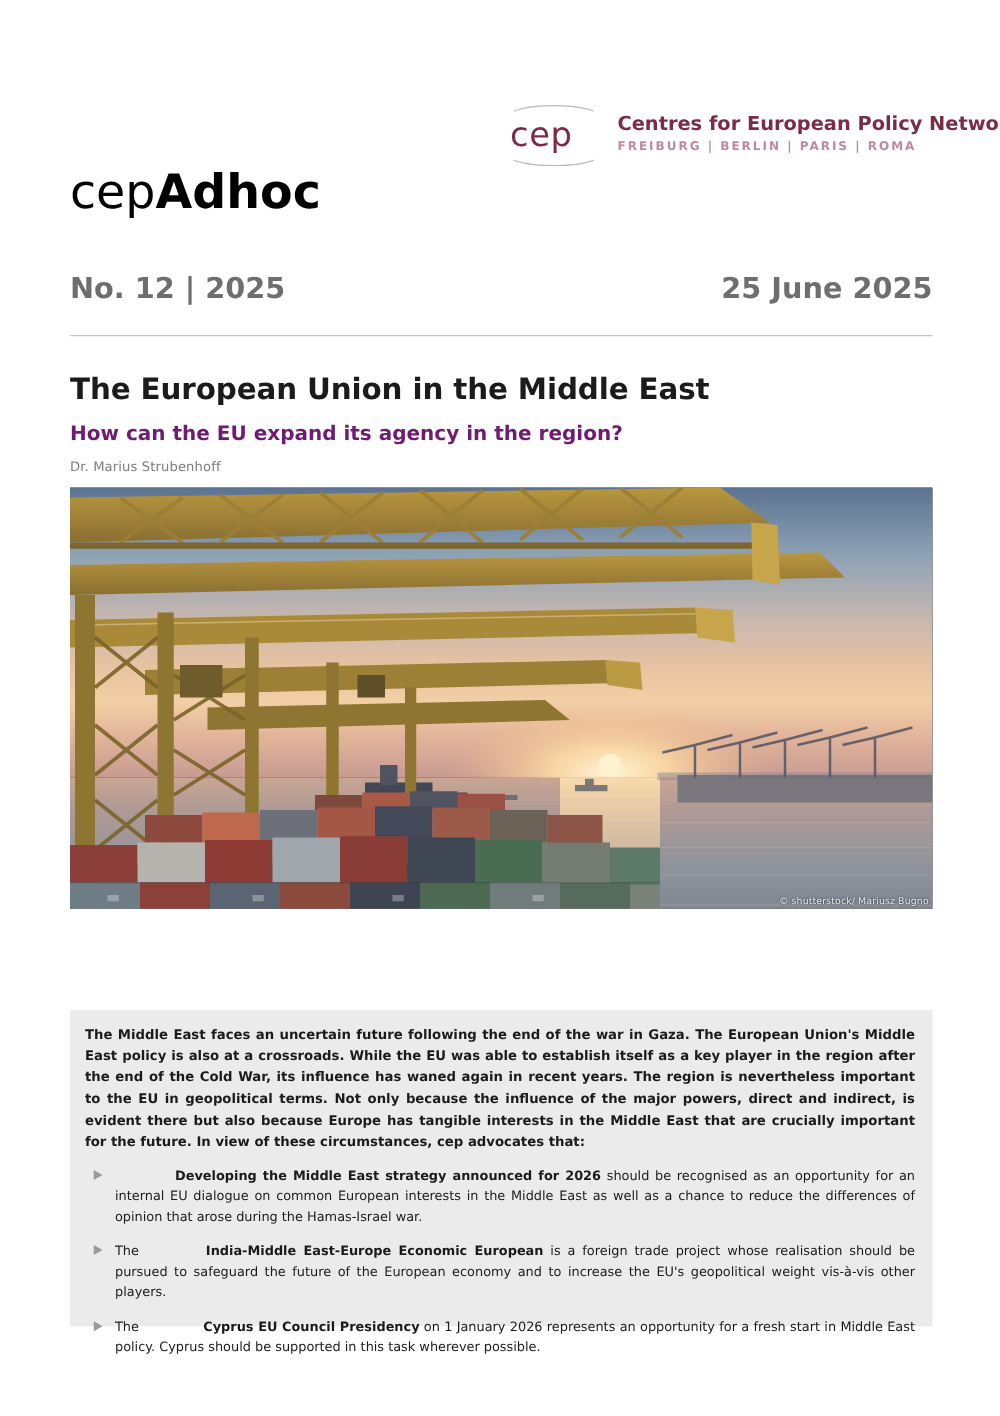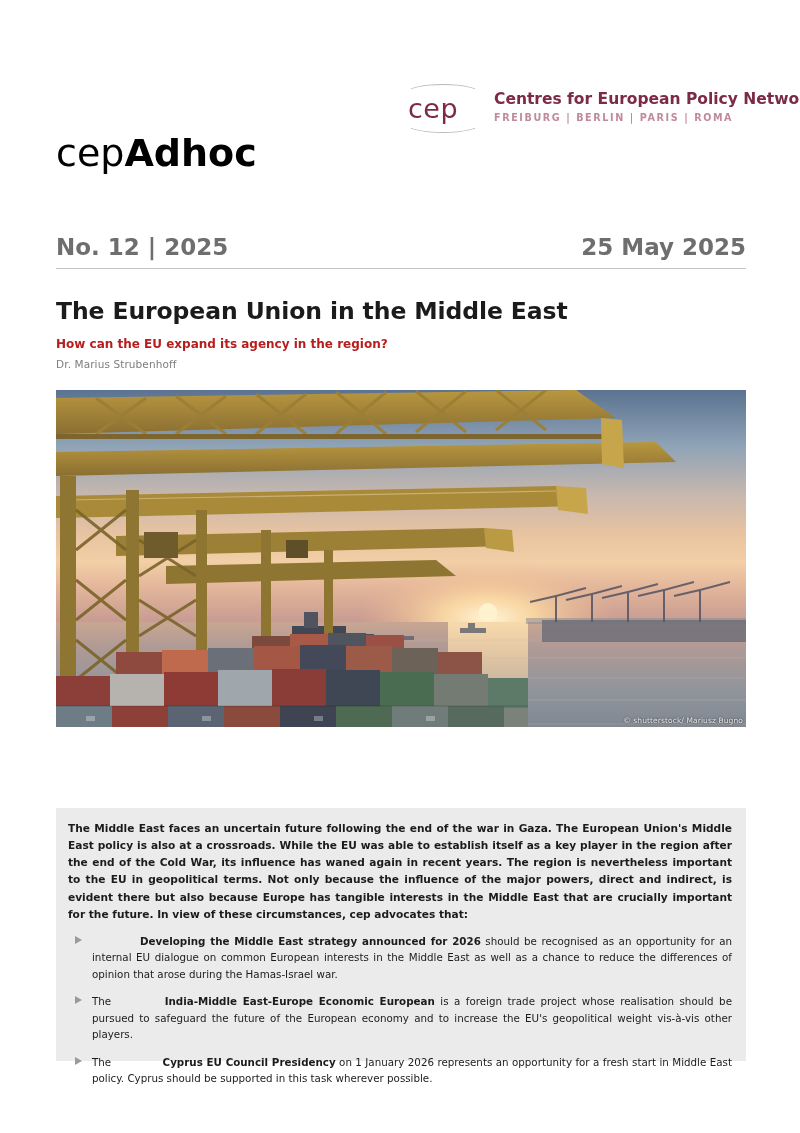--- a/index.html
+++ b/index.html
@@ -104,21 +104,21 @@
     color: #000000;
     white-space: nowrap;
   }
   .wordmark .light { font-weight: 400; }
   .wordmark .bold  { font-weight: bold; }
 
   
   .issue-row {
     position: absolute;
     left: 56px;
-    top: 234px;
+    top: 218px;
     width: 690px;
     display: flex;
     justify-content: space-between;
     align-items: baseline;
   }
   .issue-no, .issue-date {
     font-family: "DejaVu Sans", sans-serif;
     font-size: 23px;
     font-weight: bold;
     color: #6e6e6e;
@@ -145,29 +145,29 @@
     color: #1b1b1b;
     letter-spacing: -0.1px;
     line-height: 1.15;
   }
   .doc-subtitle {
     position: absolute;
     left: 56px;
     top: 337px;
     width: 700px;
     font-family: "DejaVu Sans", sans-serif;
-    font-size: 12px;
-    font-weight: bold;
-    color: #b91c1c;
+    font-size: 16px;
+    font-weight: bold;
+    color: #701a75;
     line-height: 1.2;
   }
   .doc-author {
     position: absolute;
     left: 56px;
-    top: 358px;
+    top: 368px;
     width: 700px;
     font-family: "DejaVu Sans", sans-serif;
     font-size: 10.5px;
     color: #7d7d7d;
     letter-spacing: 0.1px;
   }
 
   
   .hero {
     position: absolute;
@@ -250,21 +250,21 @@
       <div class="logo-cities">FREIBURG | BERLIN | PARIS | ROMA</div>
     </div>
   </div>
 
   <div class="wordmark">
     <span class="light">cep</span><span class="bold">Adhoc</span>
   </div>
 
   <div class="issue-row">
     <div class="issue-no">No. 12 | 2025</div>
-    <div class="issue-date">25 May 2025</div>
+    <div class="issue-date">25 June 2025</div>
   </div>
   <div class="rule"></div>
 
   <div class="doc-title">The European Union in the Middle East</div>
   <div class="doc-subtitle">How can the EU expand its agency in the region?</div>
   <div class="doc-author">Dr. Marius Strubenhoff</div>
 
   <div class="hero">
     <svg class="hero-svg" viewBox="0 0 690 410" preserveAspectRatio="none">
       <defs>

